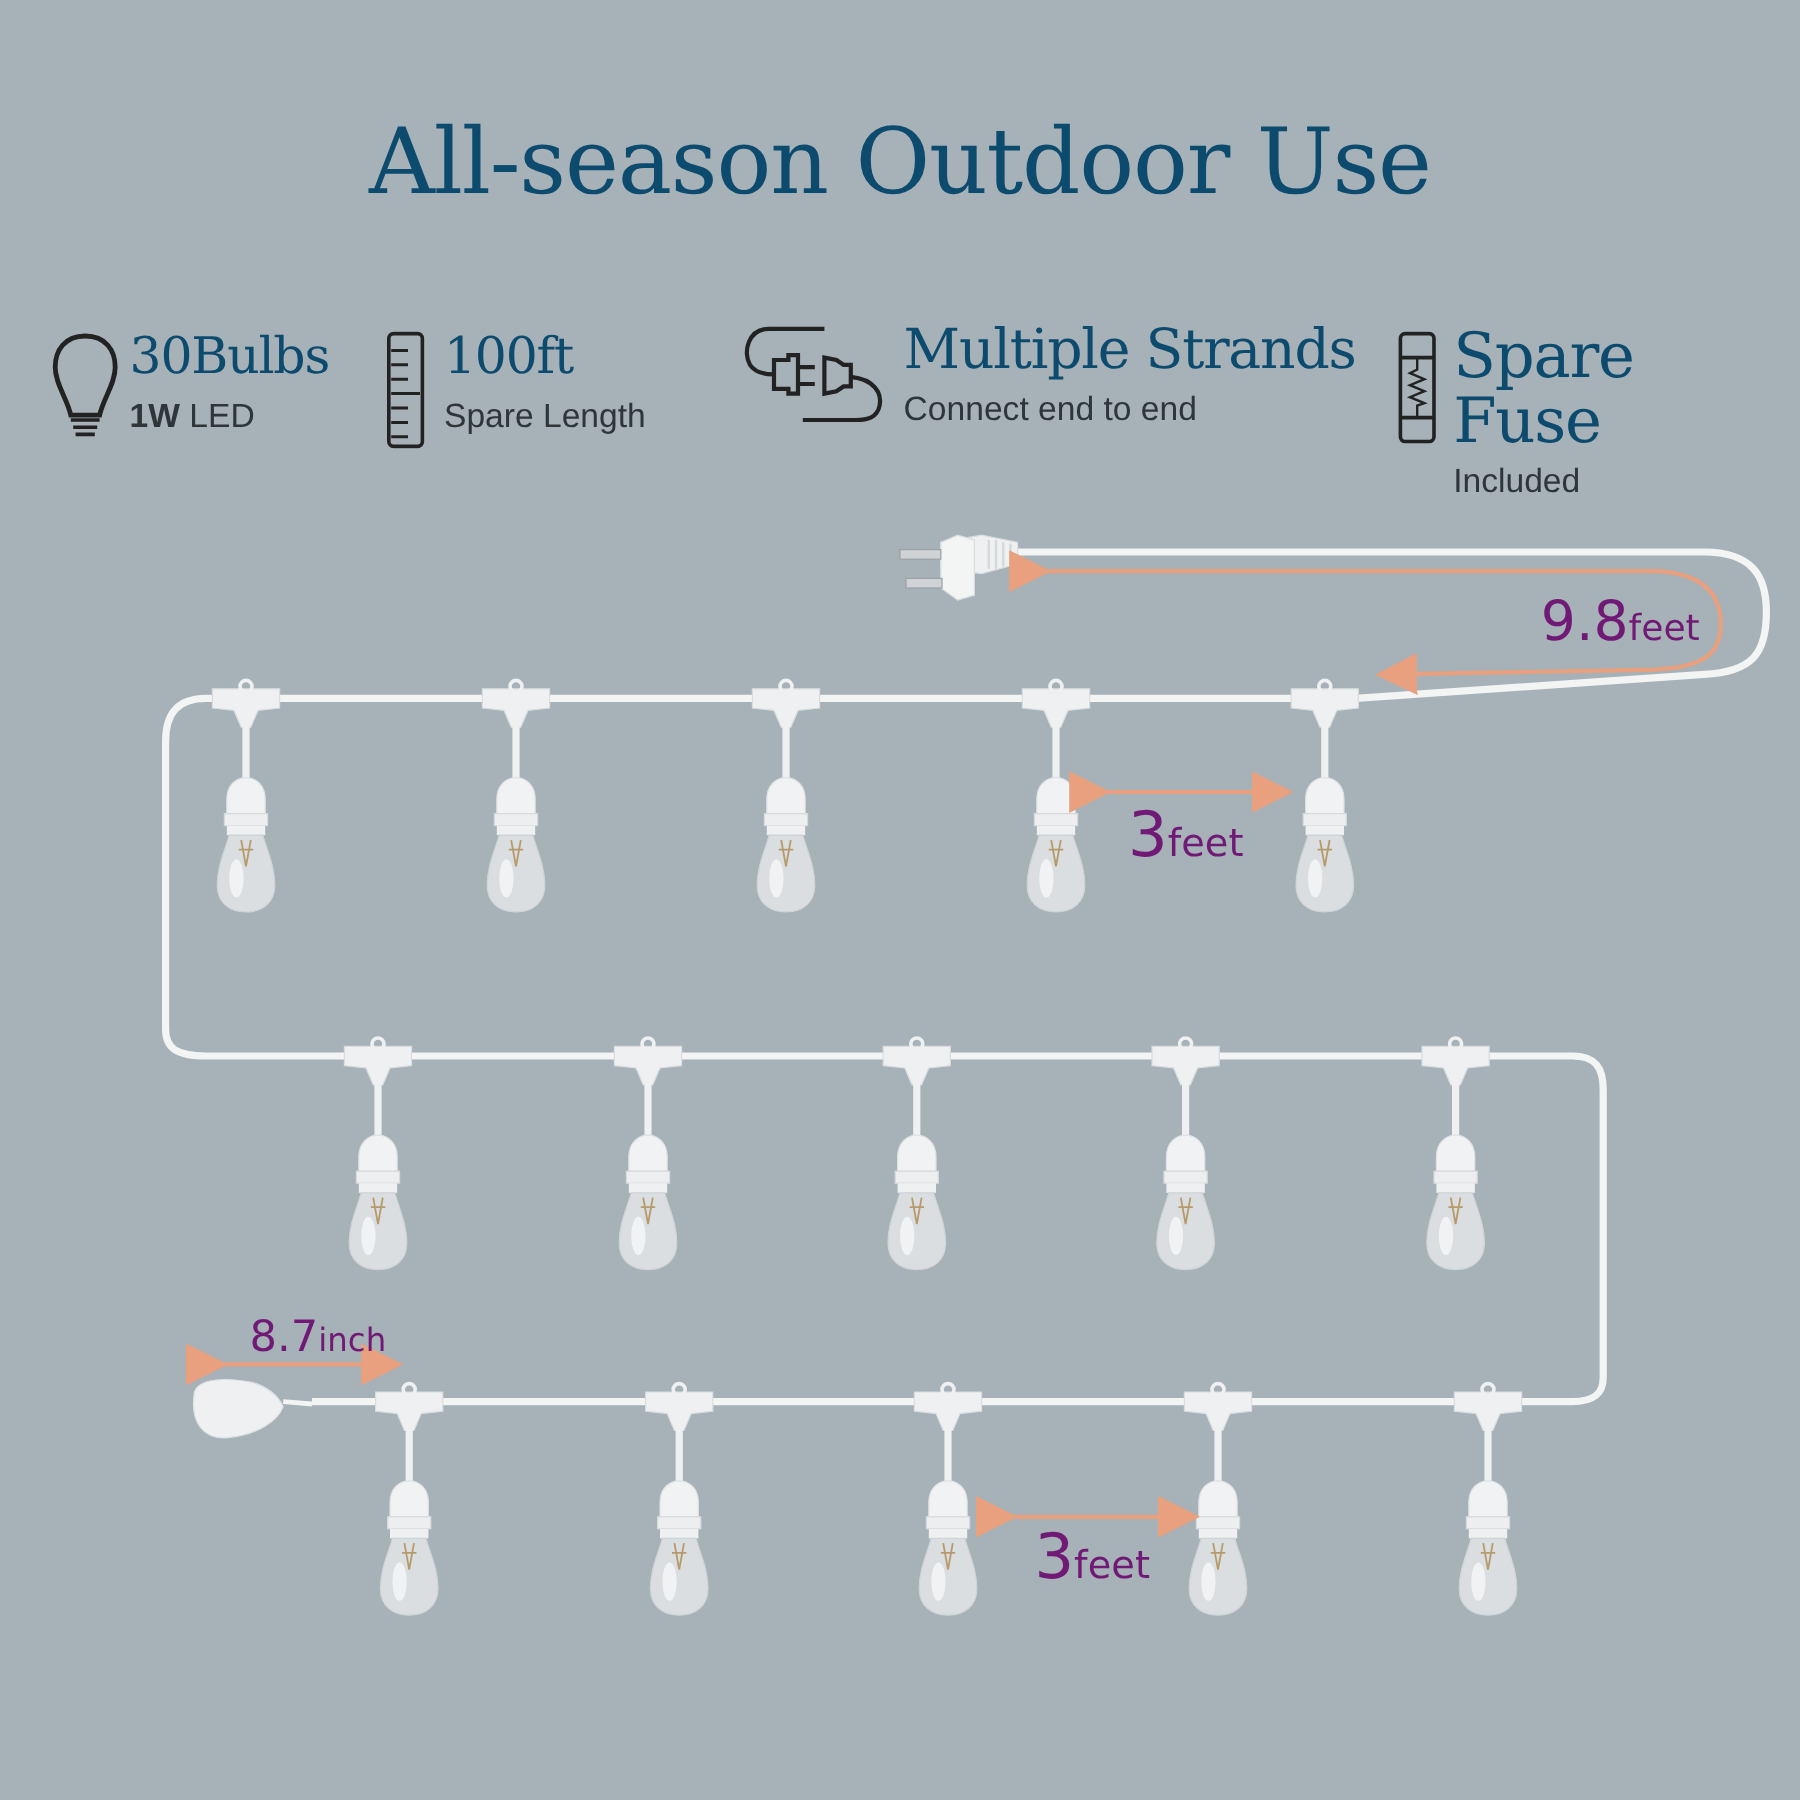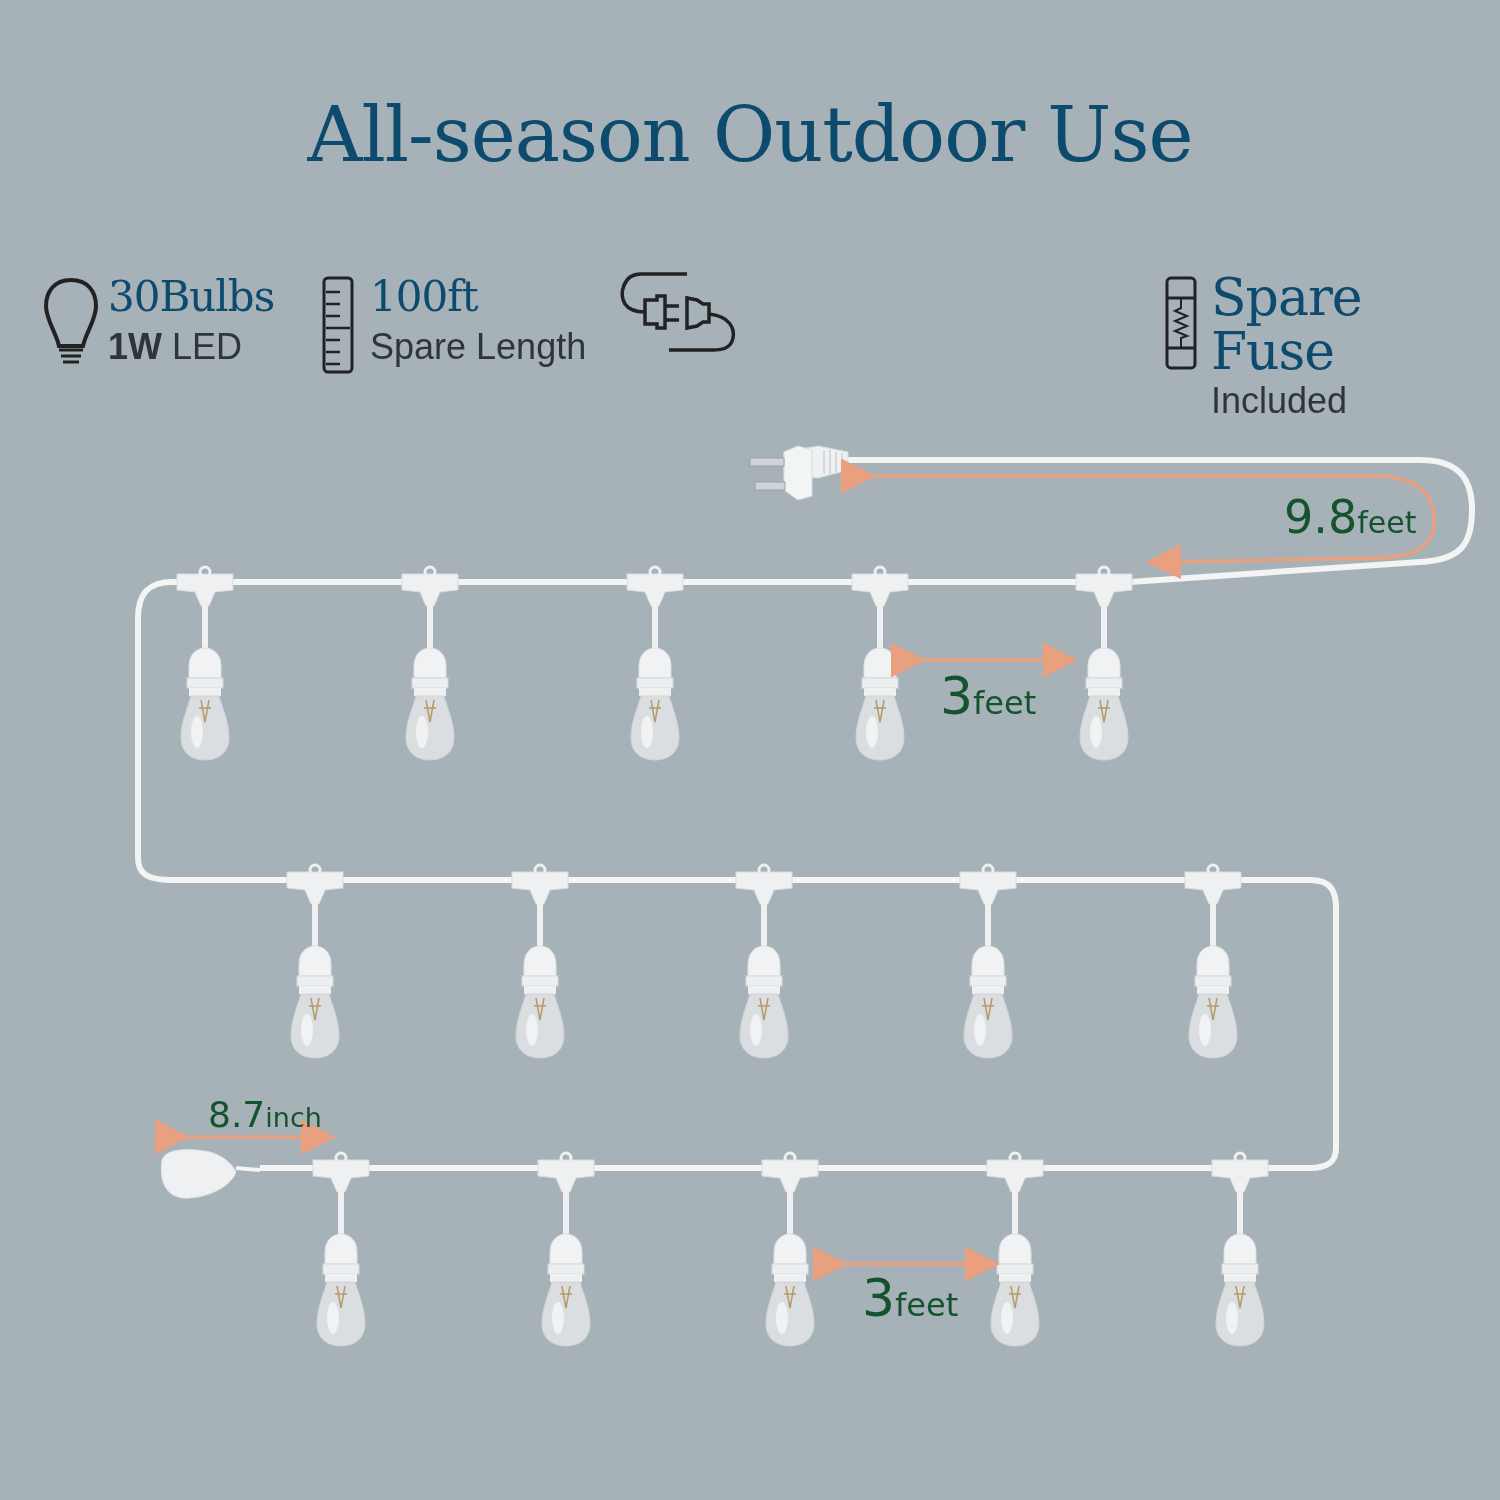--- a/index.html
+++ b/index.html
@@ -2,24 +2,24 @@
 <html><head>
 <meta charset="utf-8">
 <style>
   html, body { margin:0; padding:0; }
   body { width:1500px; height:1500px; background:#a6b1b8; position:relative; overflow:hidden; font-family:"Liberation Sans", sans-serif; color:#333b3f; }
   .title { position:absolute; left:0; right:0; top:90px; text-align:center; font-family:"DejaVu Serif", serif; font-size:76px; letter-spacing:-1px; color:#0c4a6e; font-weight:normal; }
   .feature { position:absolute; top:268px; display:flex; align-items:flex-start; }
   .feature svg { display:block; }
   .ftext { margin-left:10px; }
   .fline1 { font-family:"DejaVu Serif", serif; font-size:42px; line-height:54px; color:#0c4a6e; letter-spacing:-1px; }
-  .fline2 { font-family:"Liberation Sans", sans-serif; font-size:36px; line-height:46px; color:#2f363a; }
+  .fline2 { font-family:"Liberation Sans", sans-serif; font-size:28px; line-height:46px; color:#2f363a; }
   .fline2 b { font-weight:bold; }
   svg.diagram { position:absolute; left:0; top:0; }
-  .label { position:absolute; color:#14532d; font-family:"DejaVu Sans", sans-serif; white-space:nowrap; }
+  .label { position:absolute; color:#701a75; font-family:"DejaVu Sans", sans-serif; white-space:nowrap; }
   .label .big { font-size:52px; }
   .label .small { font-size:32px; }
   .label.inch .big { font-size:36px; }
   .label.inch .small { font-size:27px; }
 </style>
 </head>
 <body>
 
 <div class="title">All-season Outdoor Use</div>
 
@@ -57,20 +57,24 @@
 
 <div class="feature" style="left:617px;top:268px;">
   <svg width="120" height="86" viewBox="0 0 120 86">
     <path d="M70 6 L24 6 C6 6 2 26 8 36 C12 42 20 44 28 44" fill="none" stroke="#222" stroke-width="3.5"></path>
     <path d="M28 32 L40 32 L40 28 L48 28 L48 60 L40 60 L40 56 L28 56 Z" fill="none" stroke="#222" stroke-width="3.5"></path>
     <line x1="48" y1="38" x2="62" y2="38" stroke="#222" stroke-width="3.5"></line>
     <line x1="48" y1="52" x2="62" y2="52" stroke="#222" stroke-width="3.5"></line>
     <path d="M70 30 L70 60 L80 58 L86 54 L92 54 L92 36 L86 36 L80 32 Z" fill="none" stroke="#222" stroke-width="3.5"></path>
     <path d="M92 46 C112 48 118 60 116 70 C114 80 106 82 96 82 L52 82" fill="none" stroke="#222" stroke-width="3.5"></path>
   </svg>
+  <div class="ftext" style="margin-left:16px;margin-top:-4px;">
+    <div class="fline1" style="font-size:46px;">Multiple Strands</div>
+    <div class="fline2">Connect end to end</div>
+  </div>
 </div>
 
 <div class="feature" style="left:1165px;top:276px;">
   <svg width="32" height="94" viewBox="0 0 32 94">
     <rect x="2" y="2" width="28" height="90" rx="4" fill="none" stroke="#222" stroke-width="3"></rect>
     <line x1="2" y1="22" x2="30" y2="22" stroke="#222" stroke-width="3"></line>
     <line x1="2" y1="72" x2="30" y2="72" stroke="#222" stroke-width="3"></line>
     <path d="M16 22 L16 32 L10 35 L22 40 L10 45 L22 50 L10 55 L22 60 L16 62 L16 72" fill="none" stroke="#222" stroke-width="2"></path>
   </svg>
   <div class="ftext" style="margin-left:14px;margin-top:-6px;">

